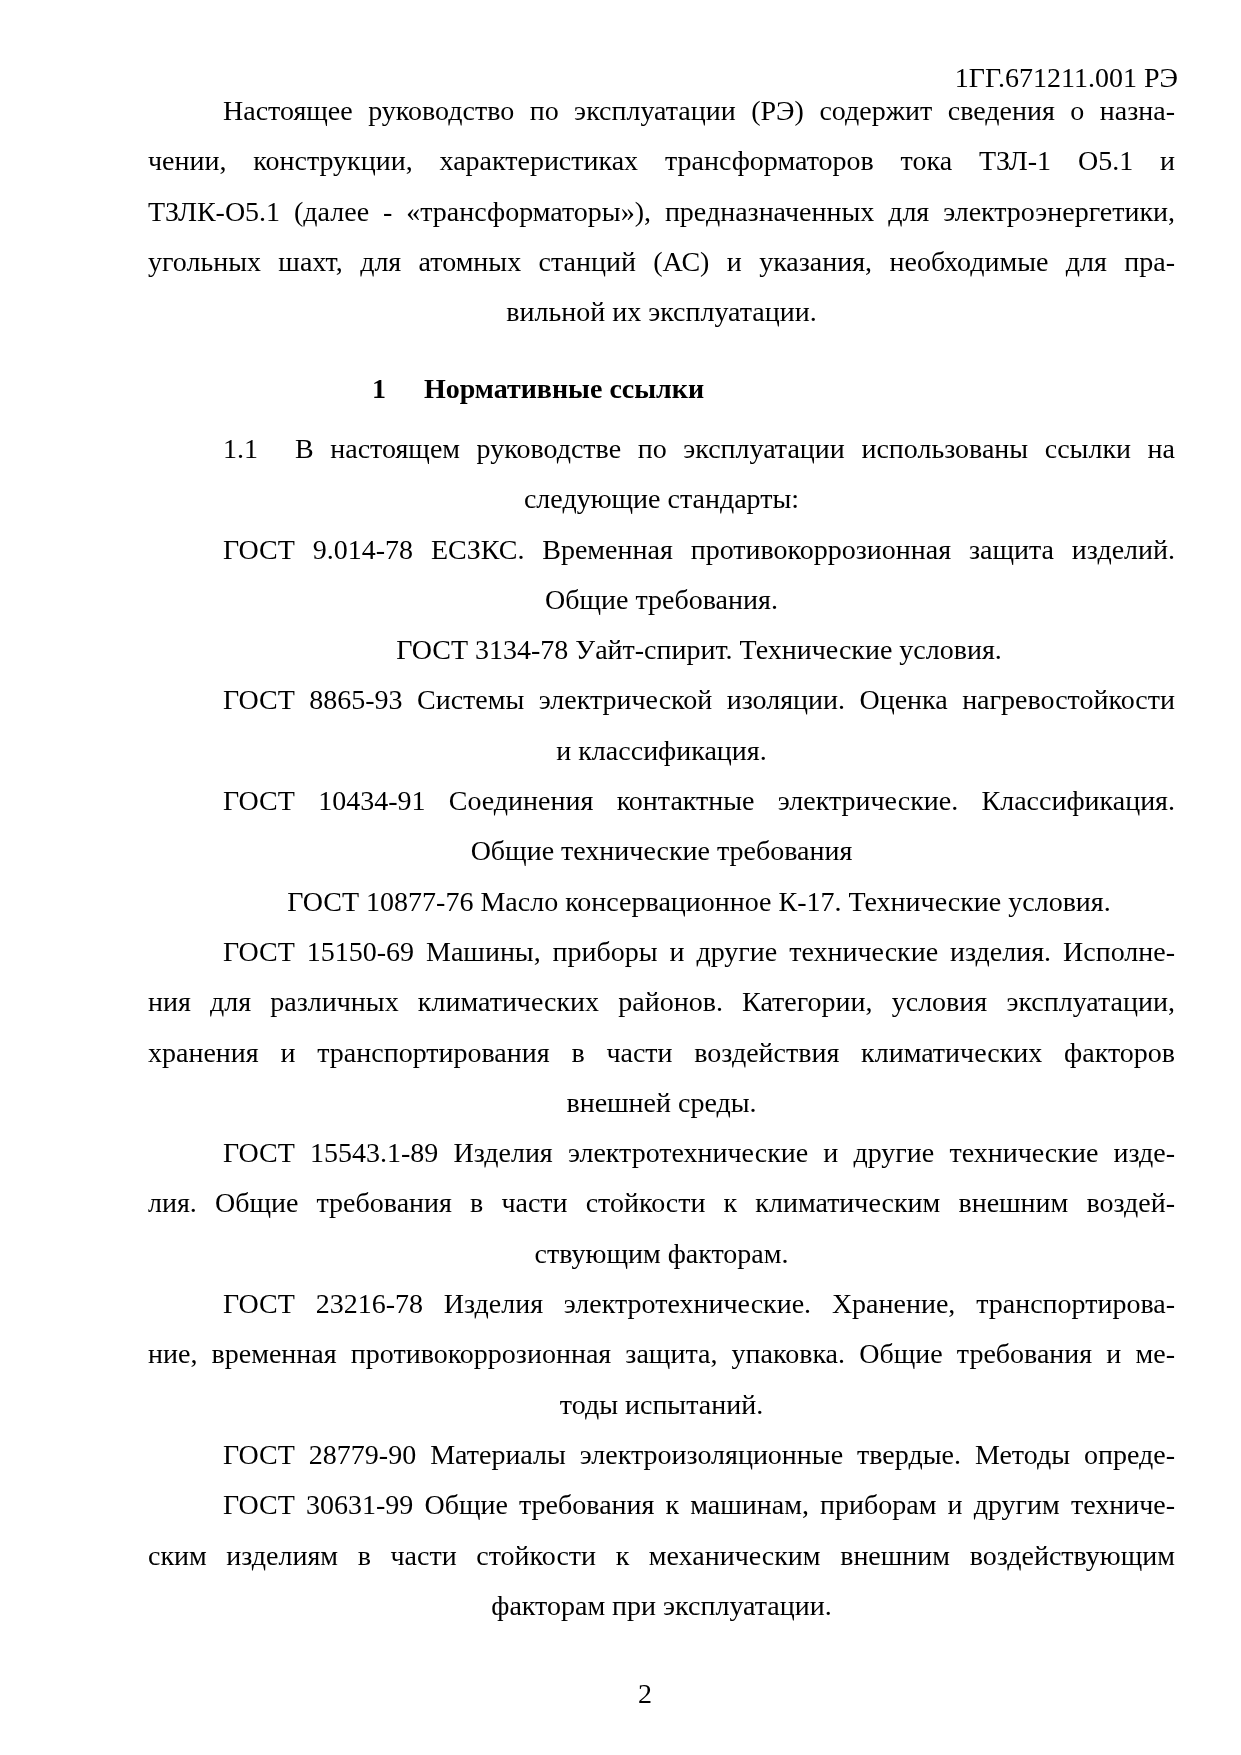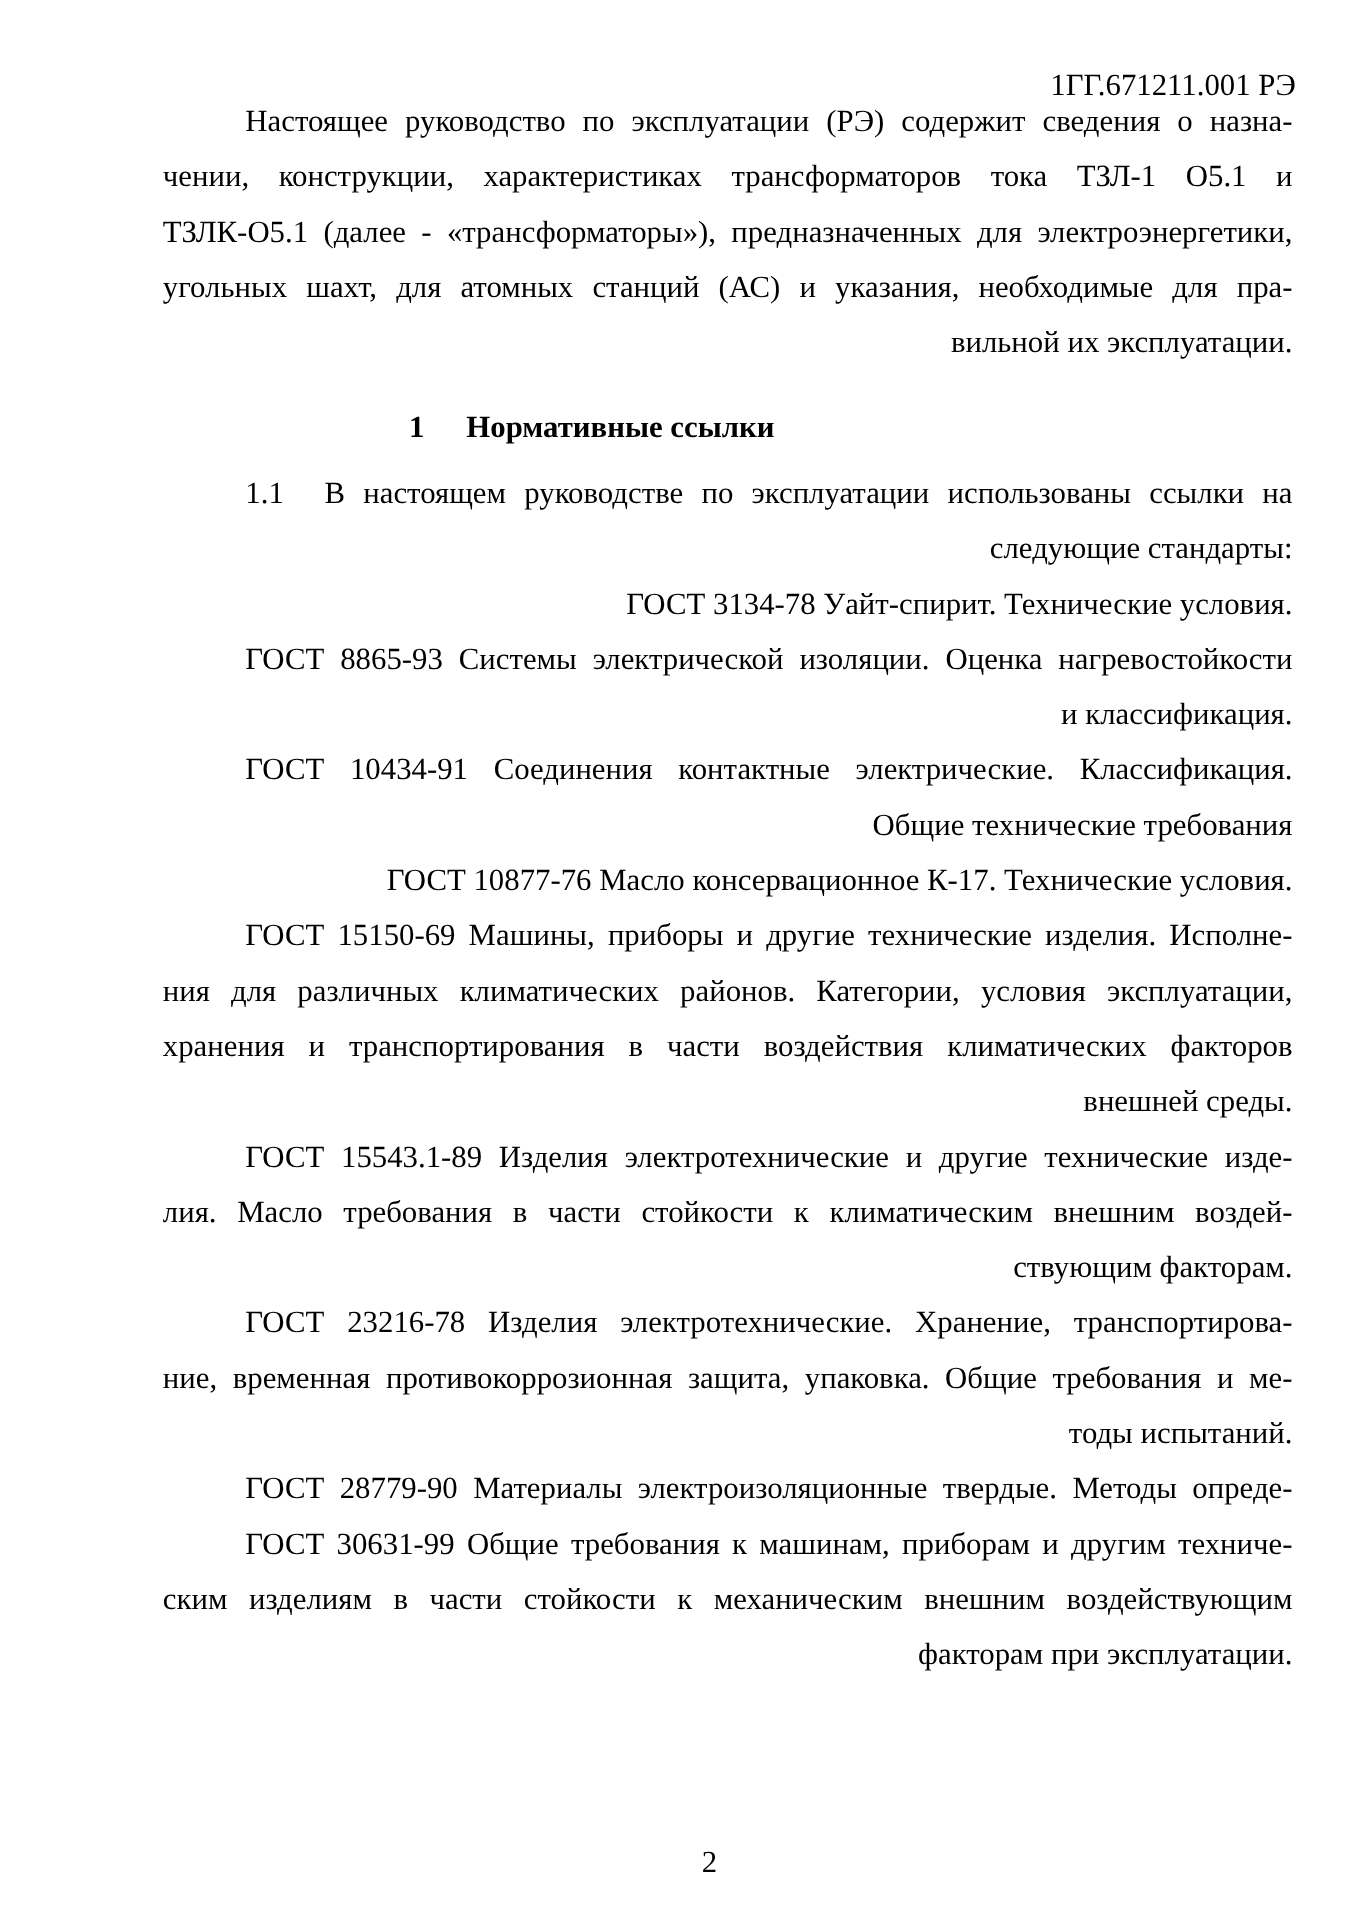--- a/index.html
+++ b/index.html
@@ -44,21 +44,21 @@
     }
     .line.just {
       text-align: justify;
       text-align-last: justify;
       white-space: normal;
     }
     .line.indent {
       padding-left: 75px;
     }
     .line.last {
-      text-align: right;
+      text-align: center;
     }
     #intro { top: 86px; }
     .section-heading {
       position: absolute;
       left: 0;
       width: 1076px;
       top: 371px;
       text-align: center;
       font-size: 28px;
       font-weight: bold;
@@ -99,20 +99,24 @@
 
   <div class="body-block" id="refs">
       <div>
         <div class="line indent" style="display: flex;">
           <span class="clause-num">1.1</span>
           <span style="flex: 1 1 0%; text-align: justify; text-align-last: justify;">В настоящем руководстве по эксплуатации использованы ссылки на</span>
         </div>
         <div class="line last">следующие стандарты:</div>
       </div>
       <div>
+        <div class="line just indent">ГОСТ 9.014-78 ЕСЗКС. Временная противокоррозионная защита изделий.</div>
+        <div class="line last">Общие требования.</div>
+      </div>
+      <div>
         <div class="line last indent">ГОСТ 3134-78 Уайт-спирит. Технические условия.</div>
       </div>
       <div>
         <div class="line just indent">ГОСТ 8865-93 Системы электрической изоляции. Оценка нагревостойкости</div>
         <div class="line last">и классификация.</div>
       </div>
       <div>
         <div class="line just indent">ГОСТ 10434-91 Соединения контактные электрические. Классификация.</div>
         <div class="line last">Общие технические требования</div>
       </div>
@@ -120,21 +124,21 @@
         <div class="line last indent">ГОСТ 10877-76 Масло консервационное К-17. Технические условия.</div>
       </div>
       <div>
         <div class="line just indent">ГОСТ 15150-69 Машины, приборы и другие технические изделия. Исполне-</div>
         <div class="line just">ния для различных климатических районов. Категории, условия эксплуатации,</div>
         <div class="line just">хранения и транспортирования в части воздействия климатических факторов</div>
         <div class="line last">внешней среды.</div>
       </div>
       <div>
         <div class="line just indent">ГОСТ 15543.1-89 Изделия электротехнические и другие технические изде-</div>
-        <div class="line just">лия. Масло требования в части стойкости к климатическим внешним воздей-</div>
+        <div class="line just">лия. Общие требования в части стойкости к климатическим внешним воздей-</div>
         <div class="line last">ствующим факторам.</div>
       </div>
       <div>
         <div class="line just indent">ГОСТ 23216-78 Изделия электротехнические. Хранение, транспортирова-</div>
         <div class="line just">ние, временная противокоррозионная защита, упаковка. Общие требования и ме-</div>
         <div class="line last">тоды испытаний.</div>
       </div>
       <div>
         <div class="line just indent">ГОСТ 28779-90 Материалы электроизоляционные твердые. Методы опреде-</div>
       </div>

